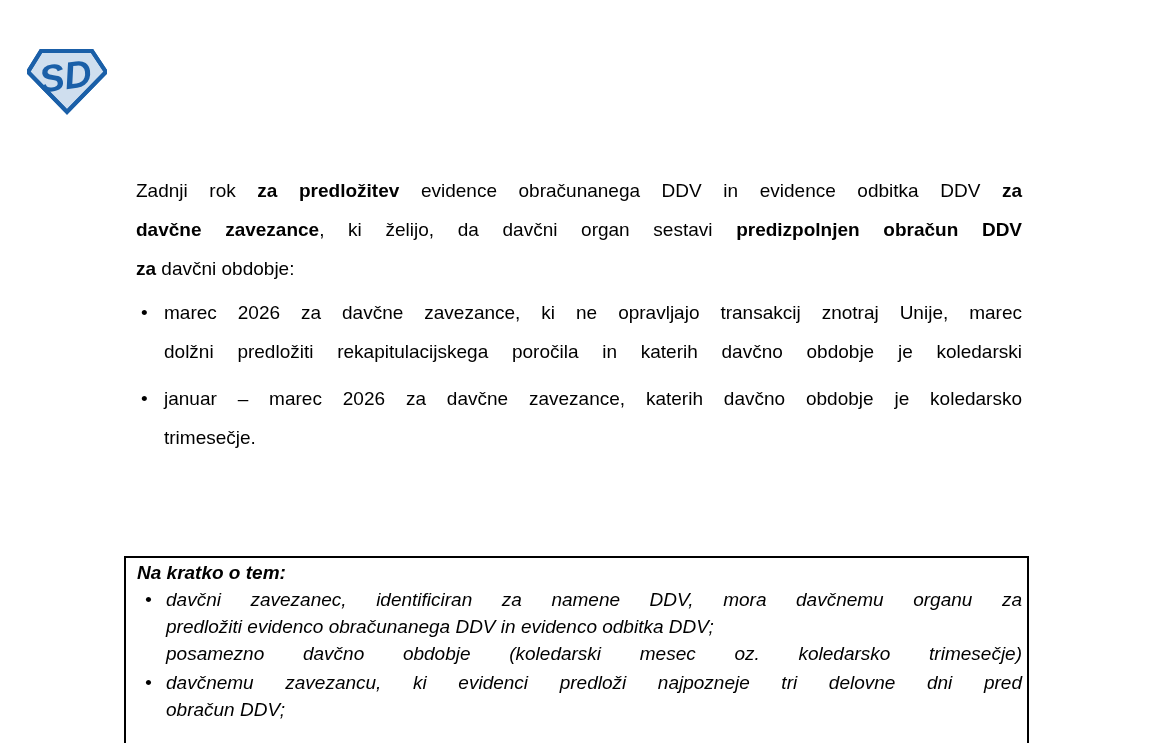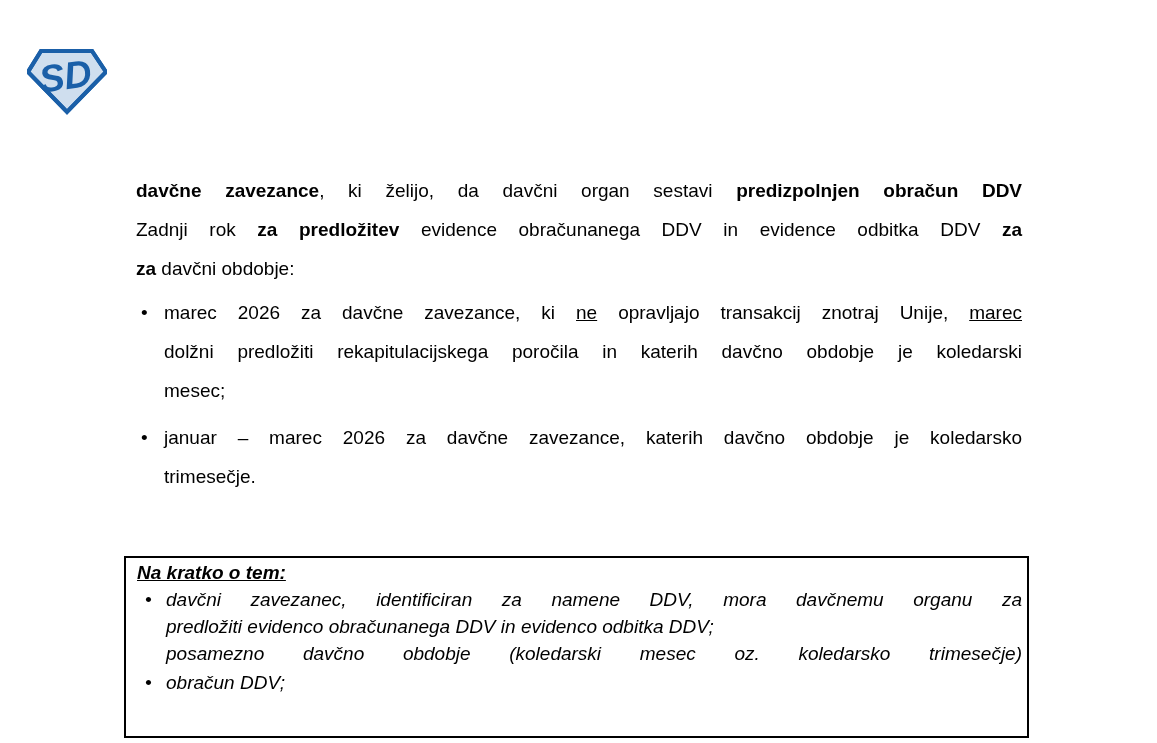--- a/index.html
+++ b/index.html
@@ -14,21 +14,21 @@
   .logo{position:absolute;left:27px;top:47px;width:80px;height:68px;}
   .content-block{position:absolute;font-size:19px;line-height:39px;}
   #intro{left:136px;top:171px;width:886px;}
   #main-list{left:136px;top:293px;width:886px;}
   .line{white-space:normal;}
   .just{text-align:justify;text-align-last:justify;}
   .li{position:relative;padding-left:28px;}
   .li + .li{margin-top:8px;}
   .marker{position:absolute;left:5px;top:0;}
   .b{font-weight:bold;}
-  .u{text-decoration:underline;}
+  .u{}
   #info-box{
     position:absolute;left:124px;top:556px;width:905px;
     box-sizing:border-box;
     border:2px solid #000000;
     padding:1px 5px 40px 11px;
     font-size:19px;line-height:27px;
     font-style:italic;
   }
   #info-box .li{padding-left:29px;}
   #info-box .li + .li{margin-top:2px;}
@@ -39,32 +39,31 @@
 
 <div class="page">
 
   <svg class="logo" viewBox="0 0 80 68" xmlns="http://www.w3.org/2000/svg">
     <polygon points="1,25 14,4 65,4 79,25 40,65" stroke-width="4" stroke="#1a5fa8" fill="#cfdeee"></polygon>
     <polygon points="1,25 14,4 65,4 79,25 40,65" fill="none" stroke-width="4" stroke="#1a5fa8"></polygon>
     <text x="39" y="42" text-anchor="middle" font-size="38" font-weight="bold" font-style="italic" font-family="Liberation Sans, sans-serif" transform="rotate(-8 40 34)" fill="#1a5fa8">SD</text>
   </svg>
 
   <div id="intro" class="content-block">
+      <div class="line just"><span class="">Zadnji rok </span><span class="b ">za predložitev</span><span class=""> evidence obračunanega DDV in evidence odbitka DDV </span><span class="b ">za</span></div>
       <div class="line just"><span class="b ">davčne zavezance</span><span class="">, ki želijo, da davčni organ sestavi </span><span class="b ">predizpolnjen obračun DDV</span></div>
-      <div class="line just"><span class="">Zadnji rok </span><span class="b ">za predložitev</span><span class=""> evidence obračunanega DDV in evidence odbitka DDV </span><span class="b ">za</span></div>
       <div class="line"><span class="b ">za</span><span class=""> davčni obdobje:</span></div>
     </div>
 
   <div id="main-list" class="content-block">
     <div class="li">
       <span class="marker">•</span>
       <div>
           <div class="line just"><span class="">marec 2026 za davčne zavezance, ki </span><span class="u">ne</span><span class=""> opravljajo transakcij znotraj Unije, </span><span class="u">marec</span></div>
           <div class="line just"><span class="">dolžni predložiti rekapitulacijskega poročila in katerih davčno obdobje je koledarski</span></div>
-          <div class="line"><span class="">mesec;</span></div>
         </div>
     </div>
     <div class="li">
       <span class="marker">•</span>
       <div>
           <div class="line just"><span class="">januar – marec 2026 za davčne zavezance, katerih davčno obdobje je koledarsko</span></div>
           <div class="line"><span class="">trimesečje.</span></div>
         </div>
     </div>
   </div>
@@ -77,18 +76,19 @@
       <span class="marker">•</span>
       <div>
           <div class="line just"><span class="">davčni zavezanec, identificiran za namene DDV, mora davčnemu organu za</span></div>
           <div class="line"><span class="">predložiti evidenco obračunanega DDV in evidenco odbitka DDV;</span></div>
           <div class="line just"><span class="">posamezno davčno obdobje (koledarski mesec oz. koledarsko trimesečje)</span></div>
         </div>
     </div>
     <div class="li">
       <span class="marker">•</span>
       <div>
+          <div class="line just"><span class="">davčnemu zavezancu, ki evidenci predloži najpozneje tri delovne dni pred</span></div>
           <div class="line"><span class="">obračun DDV;</span></div>
         </div>
     </div>
   </div>
 
 </div>
 
 </body></html>

